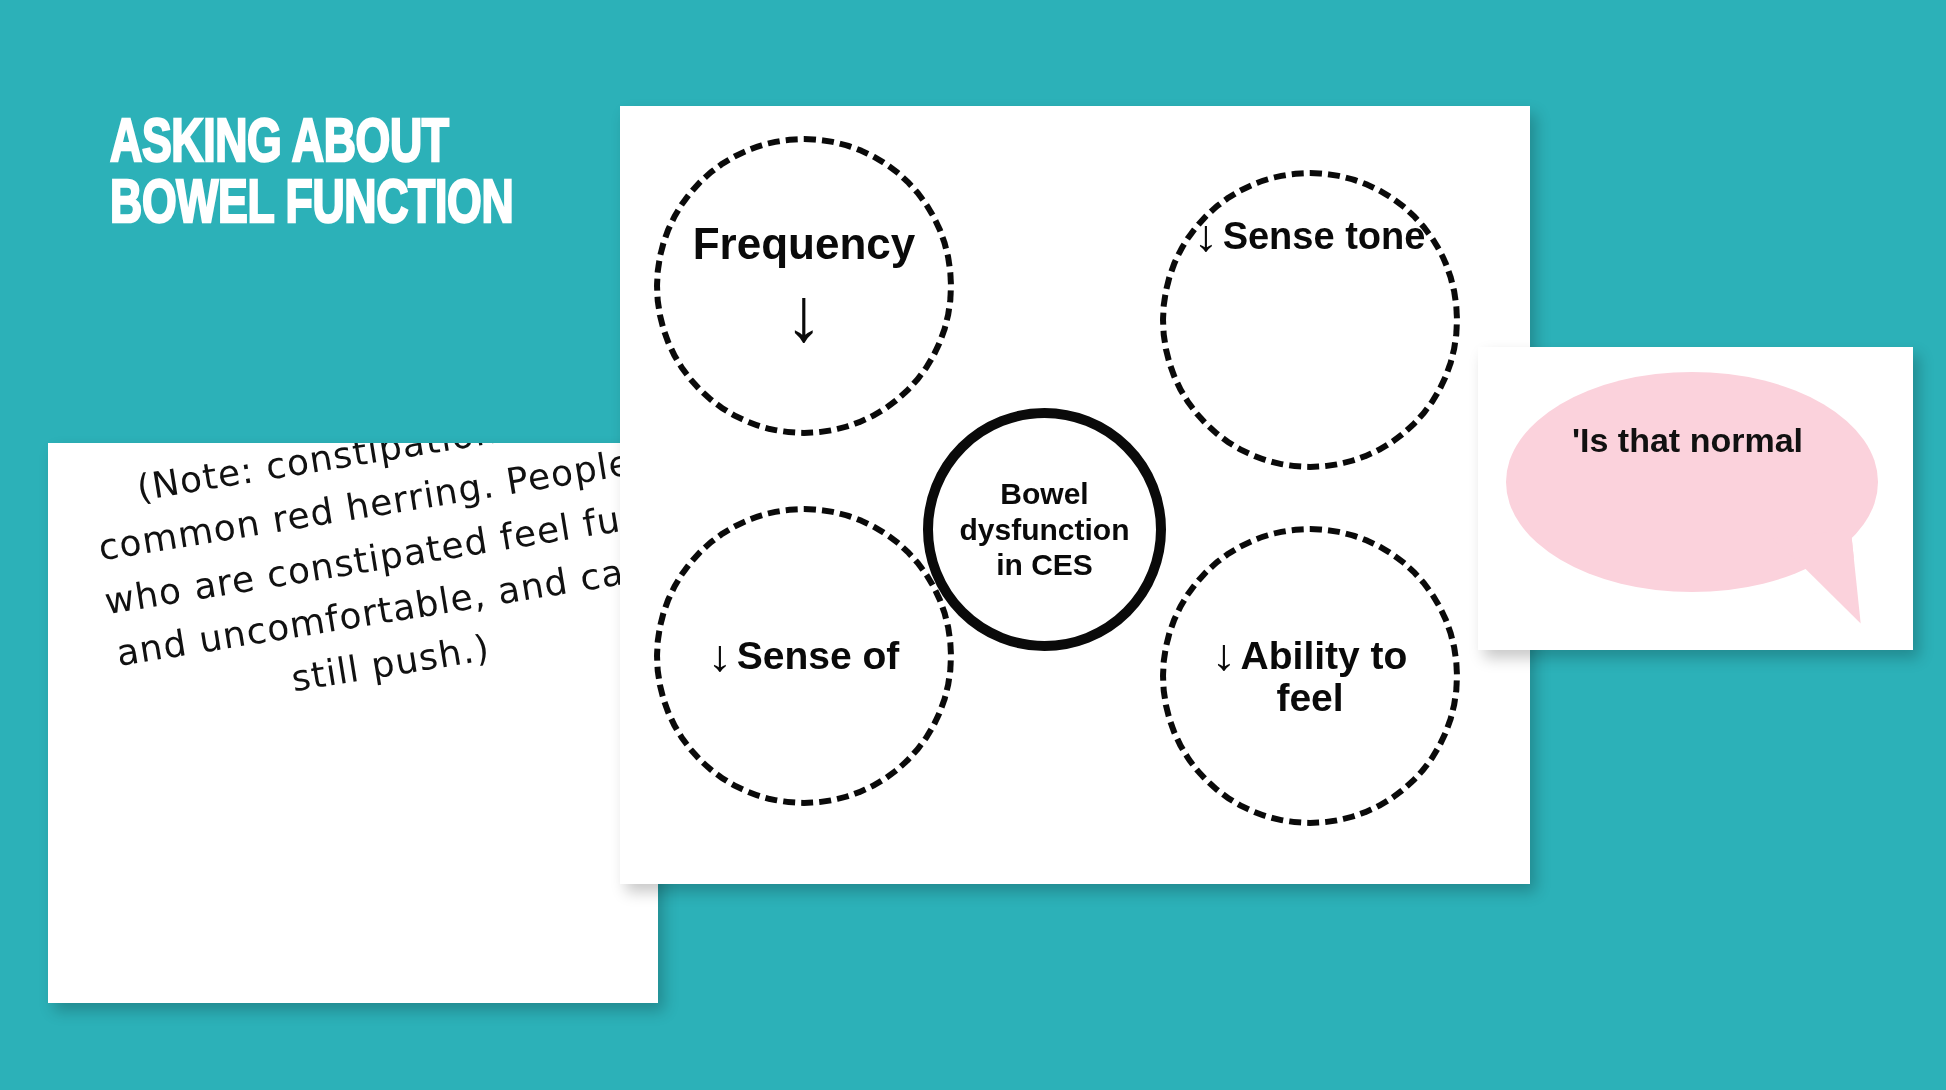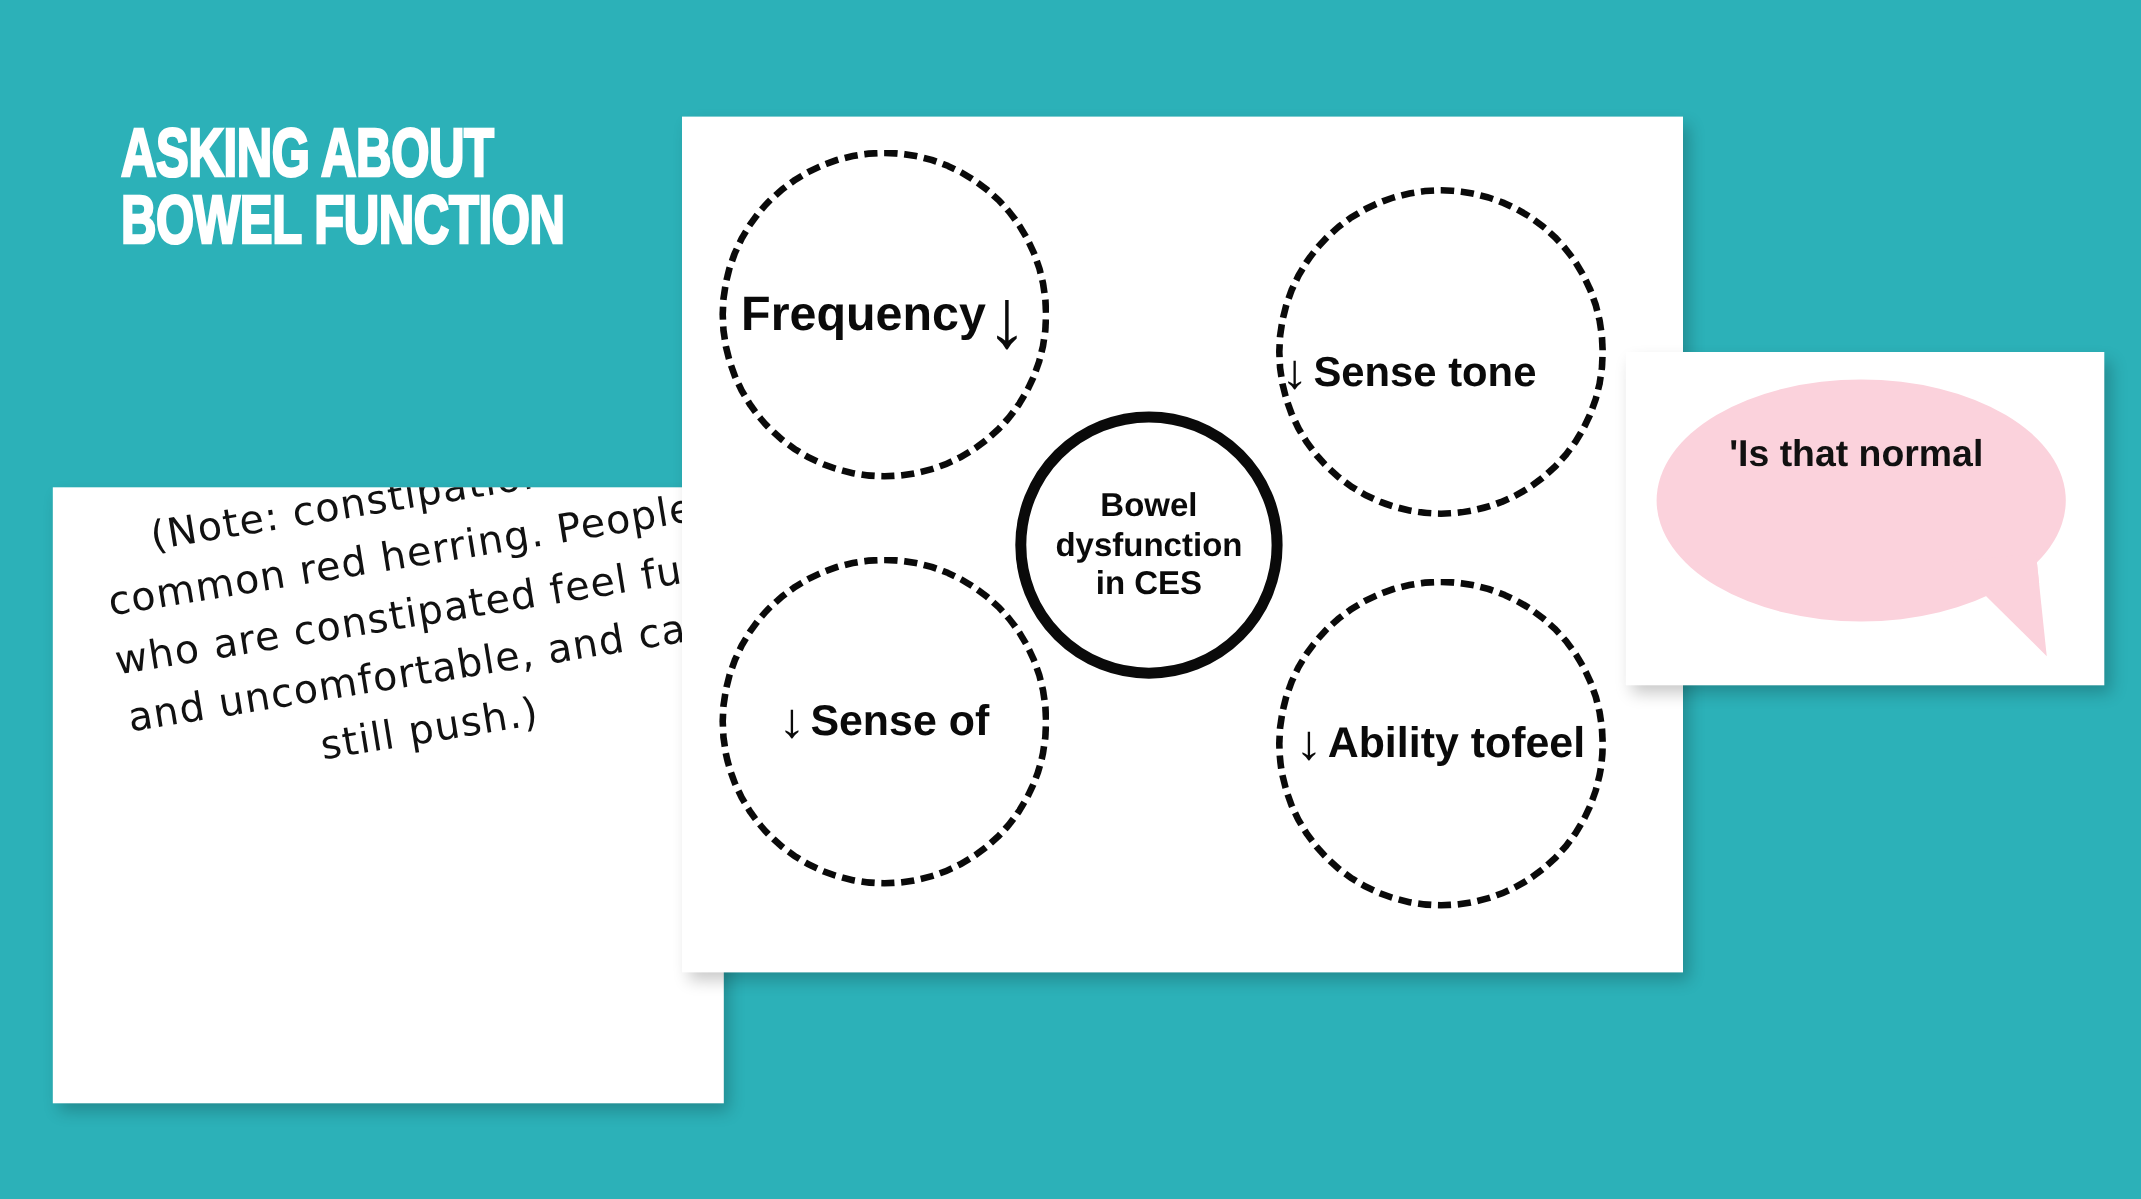--- a/index.html
+++ b/index.html
@@ -65,21 +65,21 @@
     left: 620px; top: 106px;
     width: 910px; height: 778px;
     overflow: hidden;
   }
 
   .bubble {
     position: absolute;
     border: 6px dashed #0a0a0a;
     border-radius: 50%;
     display: flex;
-    flex-direction: row;
+    flex-direction: column;
     align-items: center;
     justify-content: center;
     text-align: center;
     color: #0a0a0a;
     font-weight: 700;
   }
   .bubble-hd {
     display: flex;
     align-items: center;
     justify-content: center;
@@ -154,21 +154,21 @@
     font-size: 44px;
     line-height: 1;
     font-weight: 700;
     display: inline-block;
     transform: scaleX(1.15);
     margin-right: 4px;
   }
 
   
   #bubble-center {
-    left: 303px; top: 268px;
+    left: 303px; top: 302px;
     width: 243px; height: 243px;
     border: 10px solid #0a0a0a;
     border-radius: 50%;
     background: #ffffff;
     display: flex;
     align-items: center;
     justify-content: flex-start;
     text-align: center;
     z-index: 5;
     position: absolute;
@@ -176,21 +176,21 @@
   #bubble-center .center-text {
     font-size: 30px;
     font-weight: 700;
     line-height: 1.18;
     color: #0a0a0a;
     padding: 0 10px;
   }
 
   
   #speech-card {
-    left: 1478px; top: 320px;
+    left: 1478px; top: 347px;
     width: 435px; height: 303px;
     display: flex;
     align-items: center;
     justify-content: center;
     overflow: hidden;
   }
   #speech-bubble-wrap {
     position: relative;
     width: 396px; height: 265px;
   }

